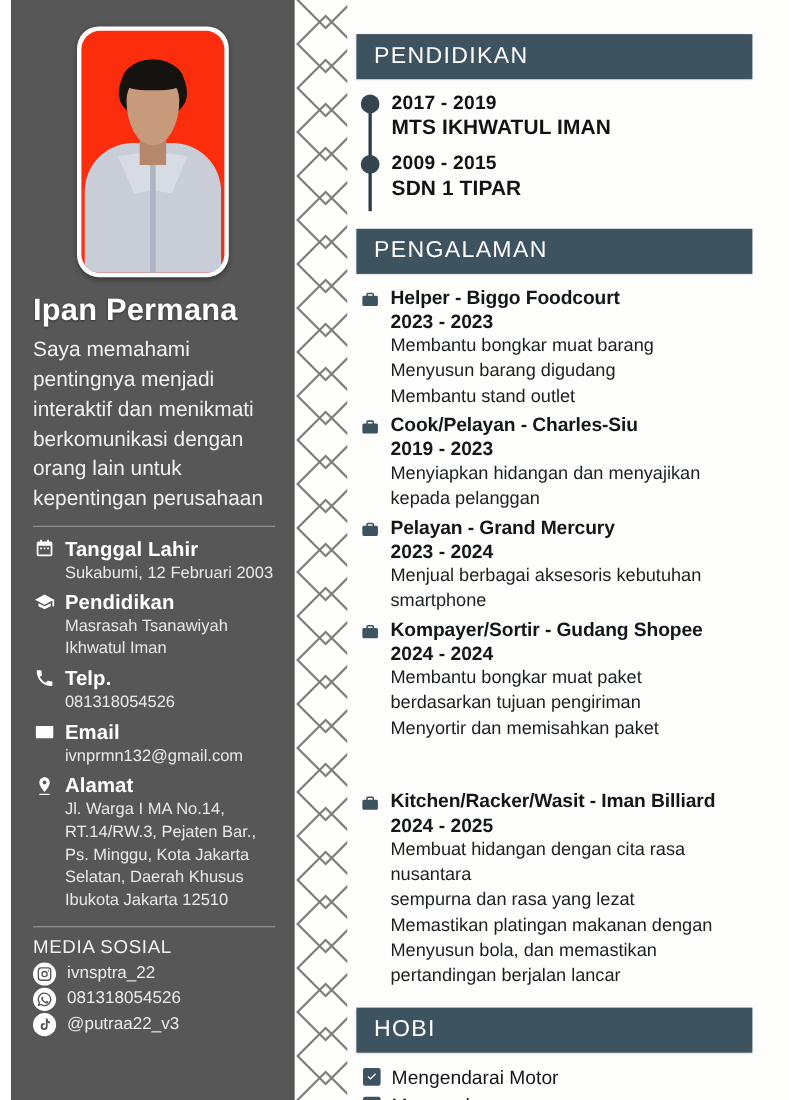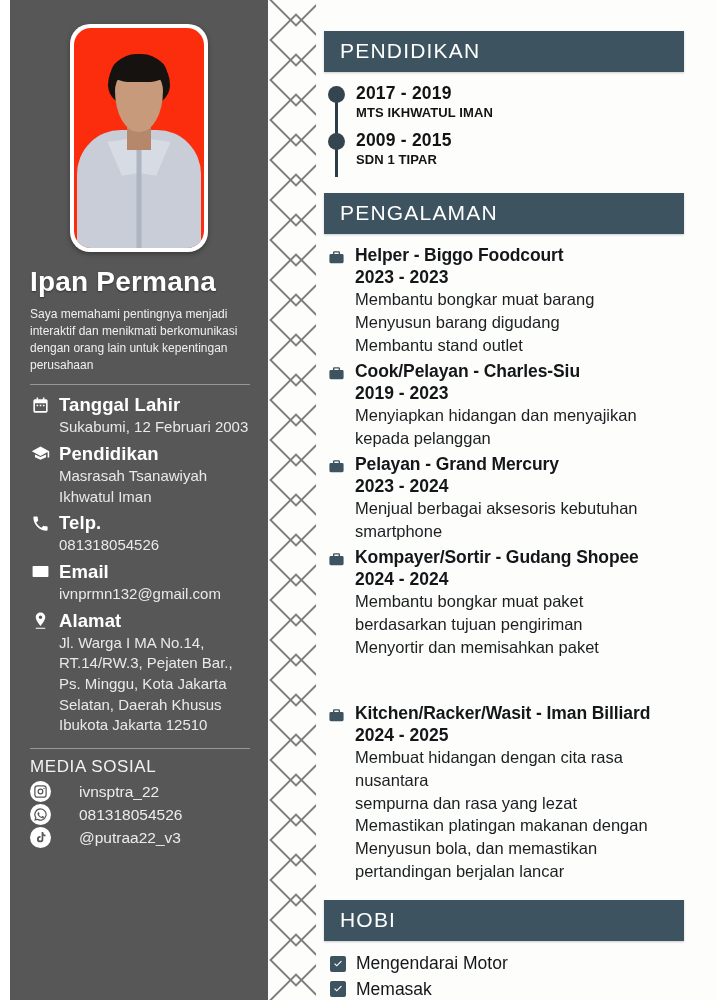--- a/index.html
+++ b/index.html
@@ -119,21 +119,21 @@
 
   .name {
     font-size: 28px;
     font-weight: 700;
     letter-spacing: .2px;
     padding: 14px 16px 0 20px;
     text-shadow: 0 1px 2px rgba(0,0,0,.45);
   }
 
   .bio {
-    font-size: 12px;
+    font-size: 19px;
     line-height: 1.42;
     color: #f0f0f0;
     padding: 8px 16px 0 20px;
     font-weight: 400;
   }
 
   .divider {
     height: 1px;
     background: rgba(255,255,255,.38);
     margin: 10px 18px 6px 20px;
@@ -169,21 +169,21 @@
 
   .social-head {
     font-size: 17px;
     color: #f2f2f2;
     letter-spacing: .6px;
     padding: 2px 0 3px 20px;
   }
   .social-row {
     display: flex;
     align-items: center;
-    gap: 28px;
+    gap: 10px;
     padding: 1px 0 1px 20px;
   }
   .social-row .sico {
     width: 21px; height: 21px;
     flex: 0 0 21px;
     border-radius: 50%;
     background: #ffffff;
     display: flex; align-items: center; justify-content: center;
   }
   .social-row .sico svg { width: 15px; height: 15px; fill: #575757; display: block; }
@@ -250,21 +250,21 @@
     background: #34454f;
   }
   .edu-year {
     font-size: 17.5px;
     font-weight: 700;
     color: #111315;
     letter-spacing: .2px;
     line-height: 1.2;
   }
   .edu-school {
-    font-size: 13px;
+    font-size: 19px;
     font-weight: 700;
     color: #111315;
     letter-spacing: .1px;
     line-height: 1.3;
     padding-top: 1px;
   }
 
   
   .exp-list { padding-top: 10px; }
   .exp-item { position: relative; padding: 0 0 3px 31px; }

